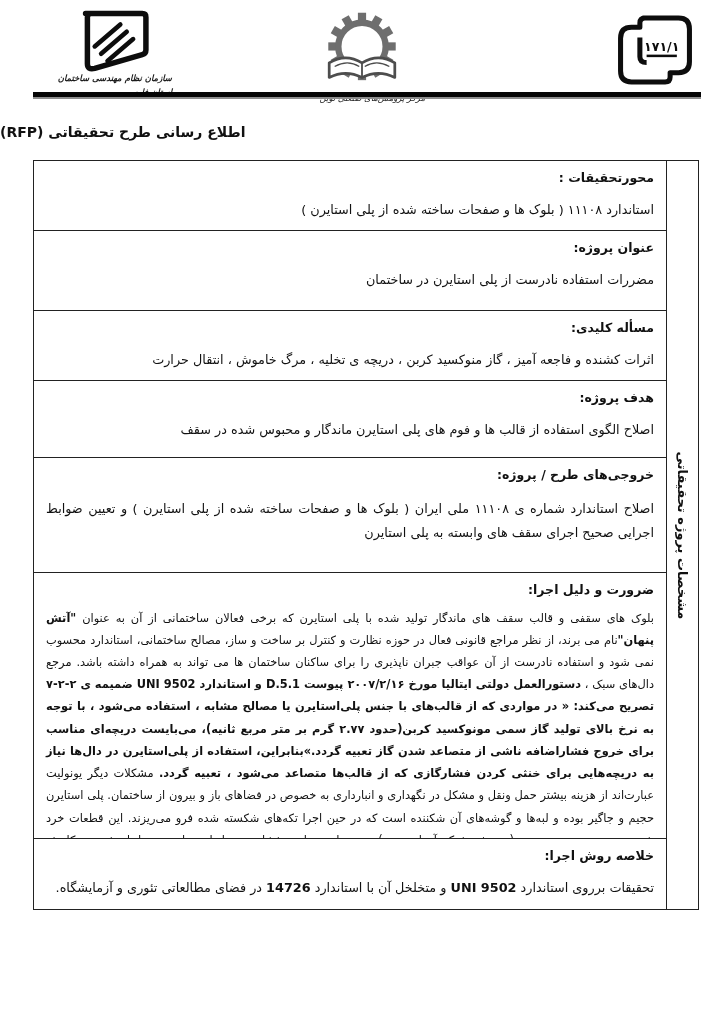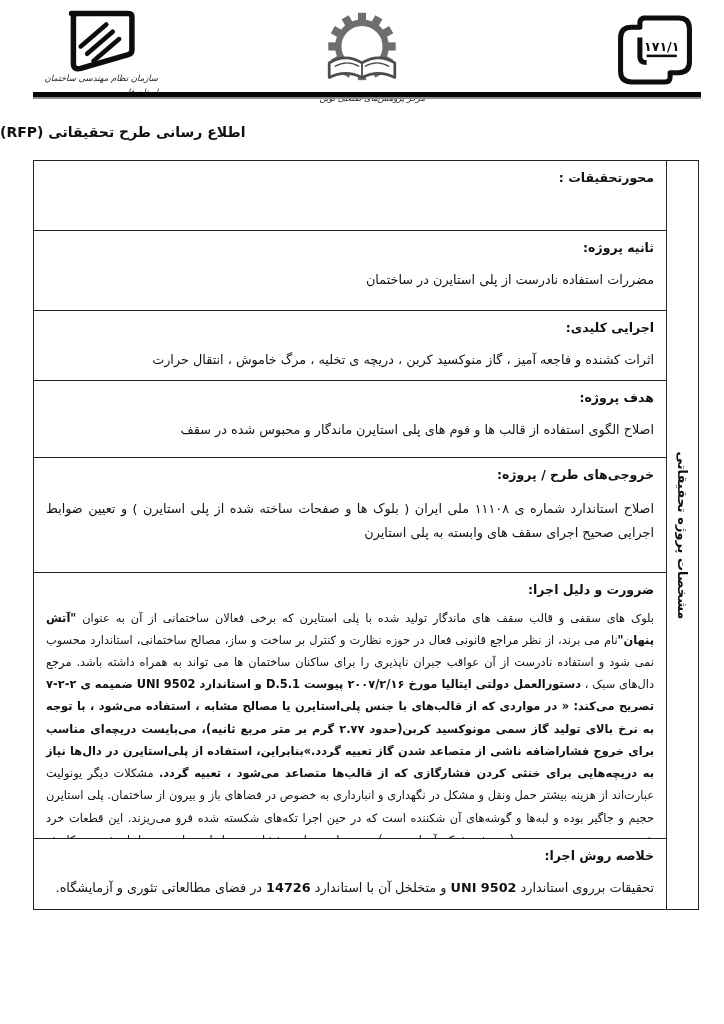--- a/index.html
+++ b/index.html
@@ -2,21 +2,21 @@
 <html lang="fa"><head>
 <meta charset="utf-8">
 <style>
   html,body{margin:0;padding:0;background:#ffffff;}
   .page{
     position:relative;width:724px;height:1024px;background:#fff;
     font-family:"DejaVu Sans",sans-serif;color:#111;overflow:hidden;
   }
   
   .logo{position:absolute;text-align:right;}
-  .logo-left{left:40px;top:8px;width:118px;}
+  .logo-left{left:54px;top:8px;width:118px;font-weight:bold;}
   .logo-center{left:299px;top:10px;width:126px;}
   .logo-right{left:610px;top:12px;width:90px;}
   .logo-caption{font-family:"DejaVu Serif",serif;font-style:italic;font-size:8.5px;line-height:1.6;color:#1c1c1c;}
   .logo svg{display:block;margin:0 auto;}
   
   .rule{position:absolute;left:33px;top:92px;width:668px;height:5px;background:#050505;box-shadow:0 2px 0 #8d8d8d;}
   .doc-title{position:absolute;left:0;top:124px;width:100%;text-align:left;direction:rtl;
     font-weight:bold;font-size:14px;letter-spacing:0;}
   
   .rfp{position:absolute;left:33px;top:160px;width:666px;height:750px;
@@ -93,27 +93,28 @@
 
   <div class="doc-title">اطلاع رسانی طرح تحقیقاتی (RFP)</div>
 
   <div class="rfp">
     <div class="side">
       <span>مشخصات پروژه تحقیقاتی</span>
     </div>
     <div class="main">
         <div class="row row-0">
           <div class="hd">محورتحقیقات :</div>
+          <div class="bd"><span>استاندارد ۱۱۱۰۸ ( بلوک ها و صفحات ساخته شده از پلی استایرن )</span></div>
         </div>
         <div class="row row-1">
-          <div class="hd">ثانیه پروژه:</div>
+          <div class="hd">عنوان پروژه:</div>
           <div class="bd"><span>مضررات استفاده نادرست از پلی استایرن در ساختمان</span></div>
         </div>
         <div class="row row-2">
-          <div class="hd">اجرایی کلیدی:</div>
+          <div class="hd">مسأله کلیدی:</div>
           <div class="bd"><span>اثرات کشنده و فاجعه آمیز ، گاز منوکسید کربن ، دریچه ی تخلیه ، مرگ خاموش ، انتقال حرارت</span></div>
         </div>
         <div class="row row-3">
           <div class="hd">هدف پروژه:</div>
           <div class="bd"><span>اصلاح الگوی استفاده  از قالب ها و فوم های پلی استایرن ماندگار و محبوس شده در سقف</span></div>
         </div>
         <div class="row row-4">
           <div class="hd">خروجی‌های طرح / پروژه:</div>
           <div class="bd"><span>اصلاح استاندارد شماره ی ۱۱۱۰۸ ملی ایران ( بلوک ها و صفحات ساخته شده از پلی استایرن ) و تعیین ضوابط اجرایی صحیح اجرای سقف های وابسته به پلی استایرن</span></div>
         </div>

